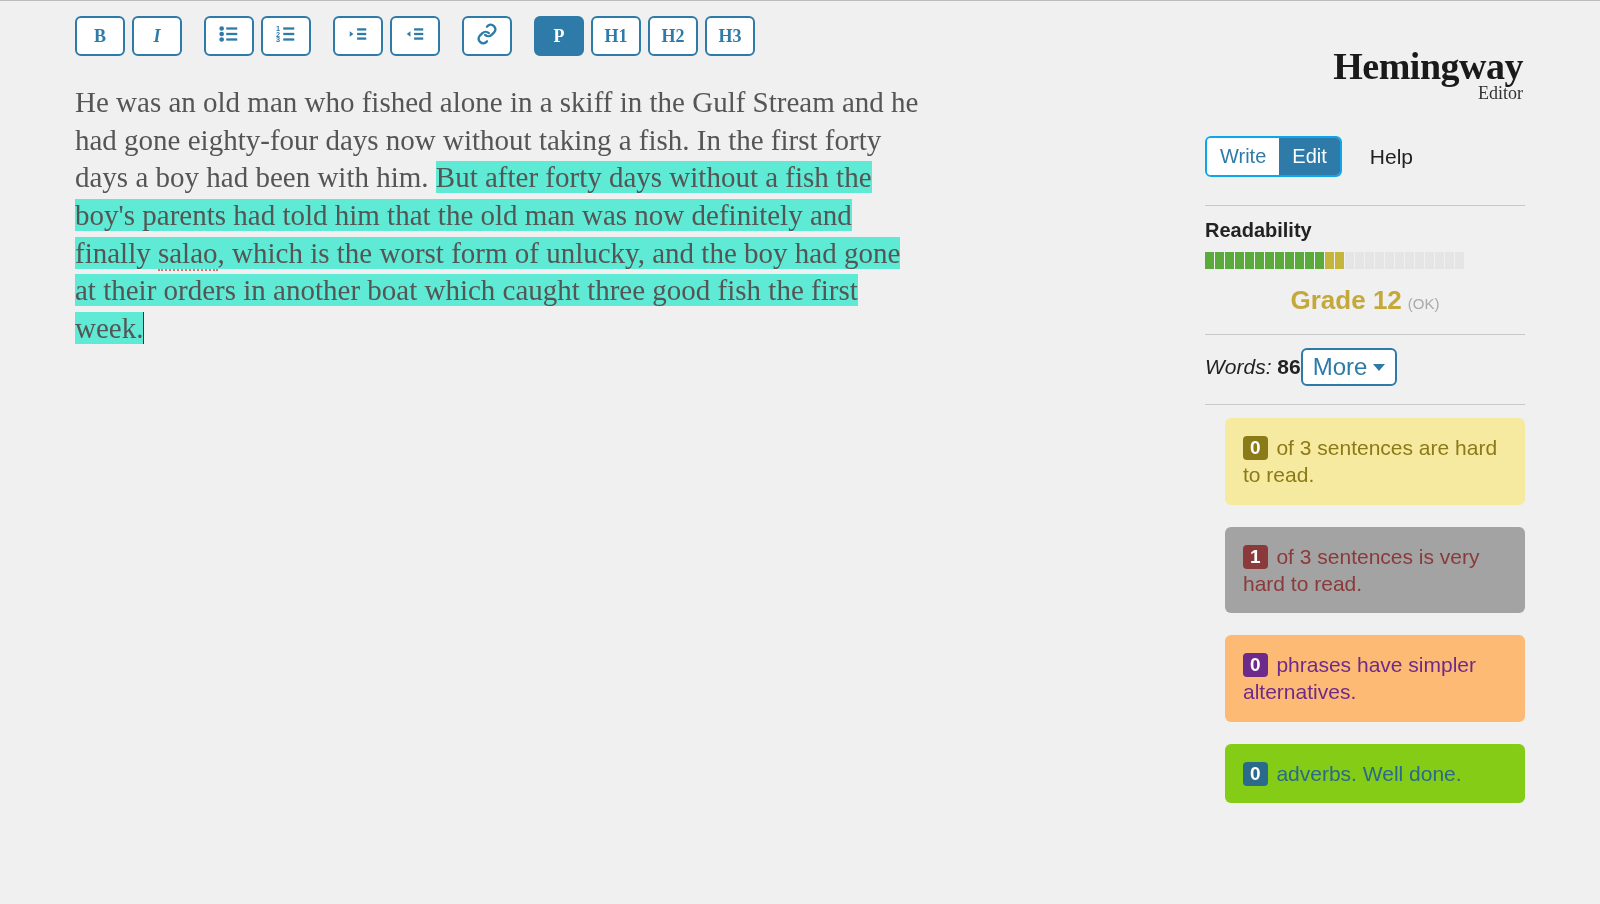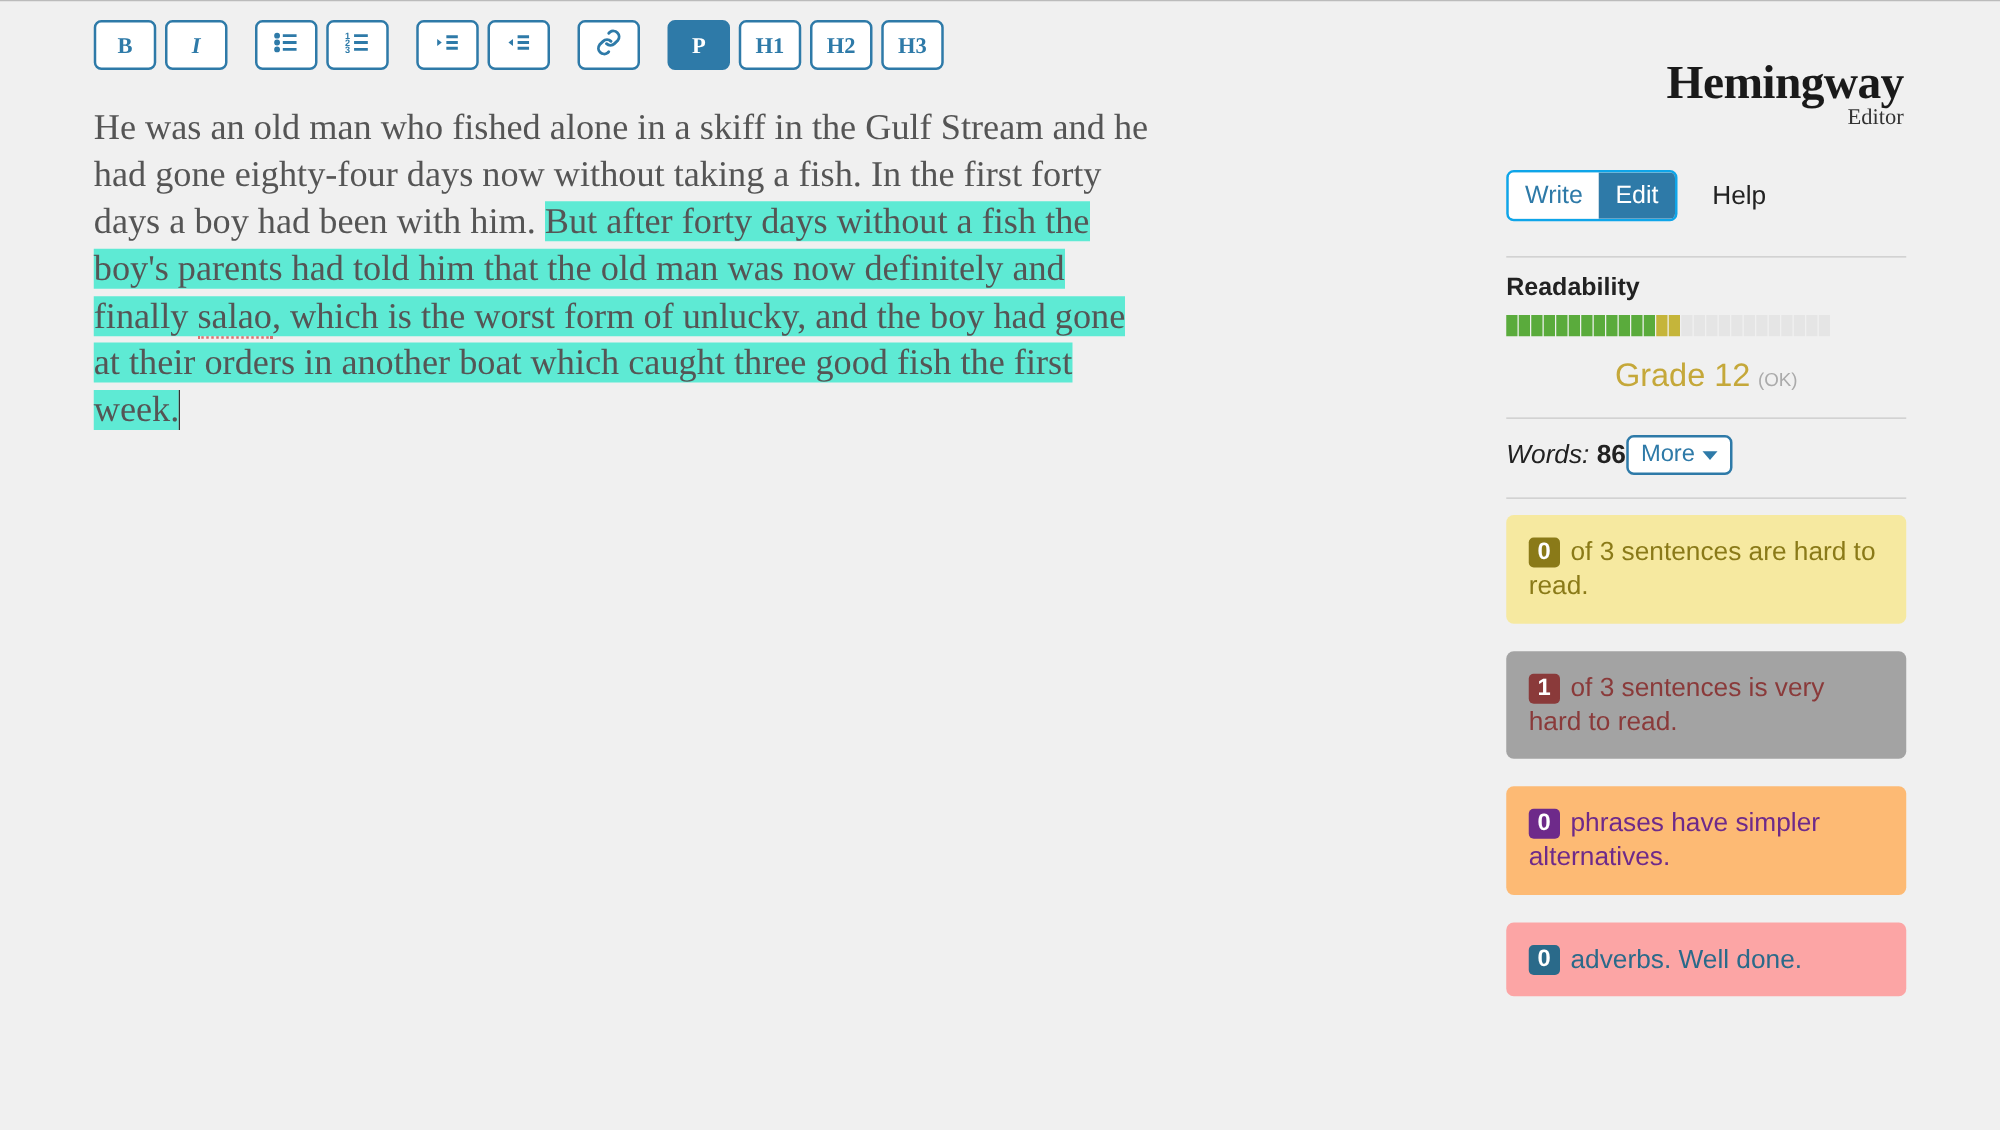--- a/index.html
+++ b/index.html
@@ -150,21 +150,21 @@
     background: #e5e5e5;
   }
   .meter .tick.green { background: #5aab3c; }
   .meter .tick.yellow { background: #c5b53a; }
   .grade-row {
     text-align: center;
     margin-bottom: 18px;
   }
   .grade {
     font-size: 26px;
-    font-weight: 400;
+    font-weight: 700;
     color: #c5a83a;
   }
   .grade-ok {
     font-size: 15px;
     color: #aaa;
     margin-left: 6px;
   }
   .words-row {
     display: flex;
     align-items: center;
@@ -179,58 +179,59 @@
   .words-count {
     font-weight: 700;
     font-style: normal;
   }
   .more-btn {
     border: 2px solid #2e7aa8;
     background: #fff;
     color: #2e7aa8;
     padding: 3px 10px;
     border-radius: 6px;
-    font-size: 19px;
+    font-size: 24px;
     cursor: pointer;
     display: inline-flex;
     align-items: center;
     gap: 6px;
   }
   .more-btn .tri {
     width: 0; height: 0;
     border-left: 6px solid transparent;
     border-right: 6px solid transparent;
     border-top: 7px solid #2e7aa8;
   }
 
   .card {
     border-radius: 6px;
     padding: 16px 18px;
     font-size: 21px;
     margin-bottom: 22px;
     line-height: 1.3;
+    margin-left: 20px;
   }
   .card .count {
     display: inline-block;
     color: #fff;
     border-radius: 4px;
     padding: 0 7px;
     font-weight: 700;
     font-size: 19px;
     line-height: 24px;
     margin-right: 3px;
     vertical-align: 1px;
   }
   .card-hard { background: #f6e9a0; color: #8a7a18; }
   .card-hard .count { background: #8a7a18; }
   .card-veryhard { background: #a3a3a3; color: #8a3a3a; }
   .card-veryhard .count { background: #8a3a3a; }
   .card-simpler { background: #fdba74; color: #6e2a8a; }
   .card-simpler .count { background: #6e2a8a; }
-  .card-adverbs { background: #fca5a5; color: #2a6a8a; }
+  .card-adverbs { background: #84cc16; color: #2a6a8a; }
   .card-adverbs .count { background: #2a6a8a; }
 </style>
 </head>
 <body>
 
 <div class="container">
 
   <div class="editor-pane">
 
     <div class="toolbar">

